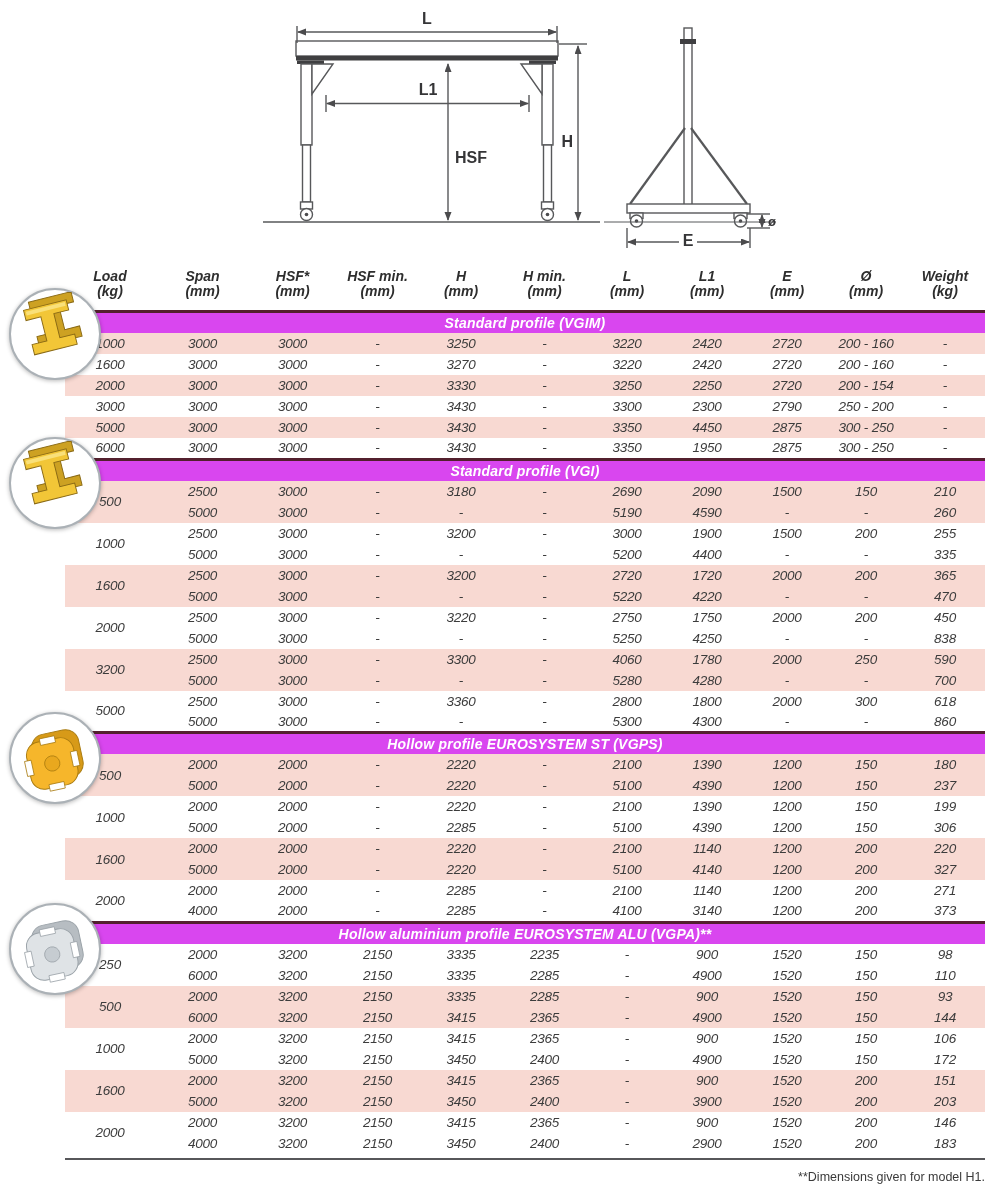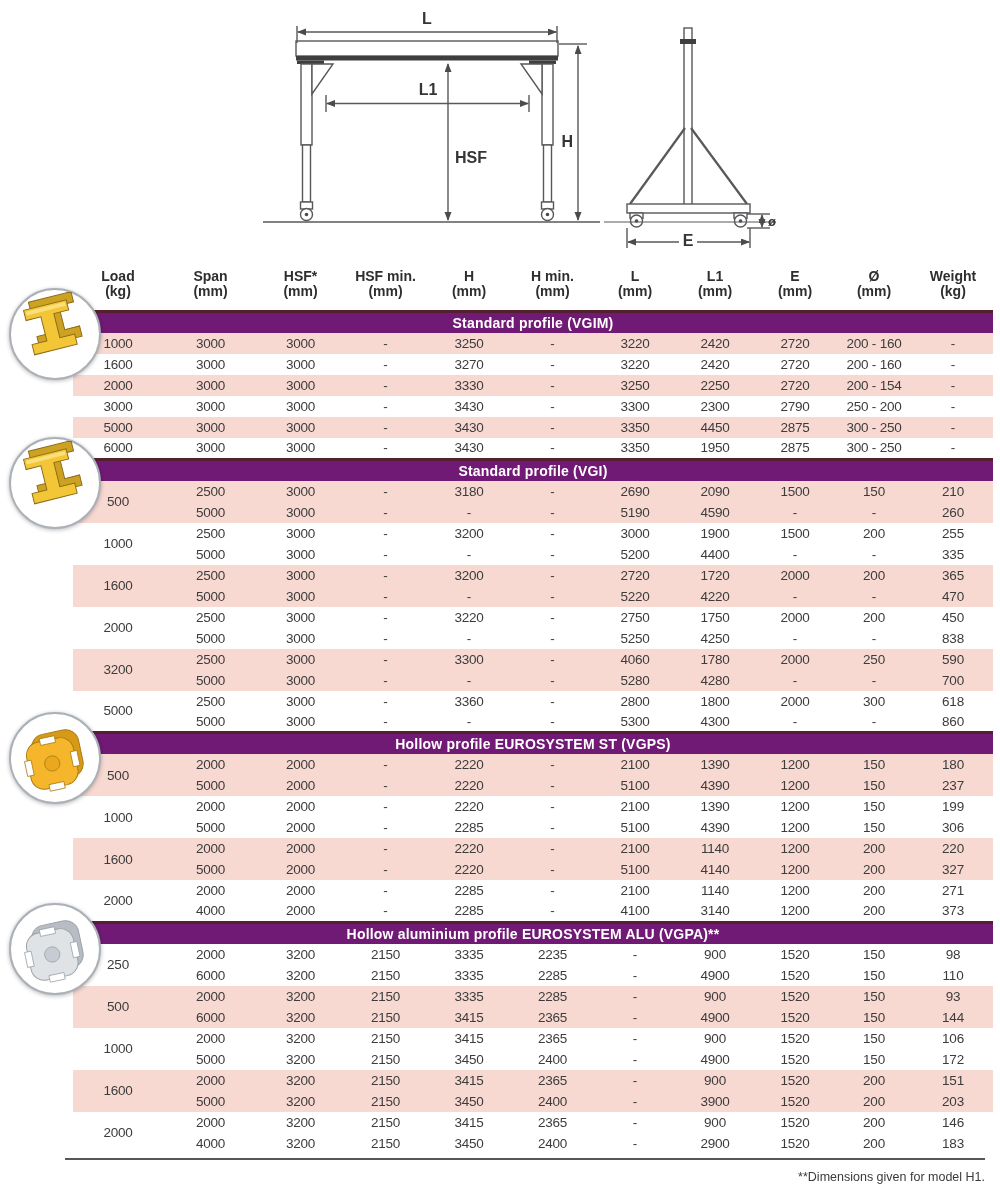--- a/index.html
+++ b/index.html
@@ -7,28 +7,28 @@
     position:relative; width:1000px; height:1203px; background:#fff;
     font-family:"Liberation Sans", sans-serif; color:#3c3c3c; overflow:hidden;
   }
 
   
   .diagram { position:absolute; left:0; top:0; width:1000px; height:256px; }
   .diagram text { fill:#353537; font-family:"Liberation Sans",sans-serif; font-weight:bold; }
 
   
   table.spec {
-    position:absolute; left:73px; top:258px; width:920px;
-    border-collapse:collapse; table-layout:fixed;
+    position:absolute; left:65px; top:258px; width:920px;
+    border-collapse:collapse; table-layout:fixed;font-style:italic;
   }
   table.spec th, table.spec td { padding:0; text-align:center; }
   thead th { height:52px; vertical-align:middle; font-size:14px; line-height:15px; color:#2e2e2e; }
   thead .cunit { font-weight:bold; }
   tr.section td {
-    background:#701a75; border-top:3px solid #53202e;
+    background:#d946ef; border-top:3px solid #53202e;
     color:#fff; font-weight:bold; font-size:14px; height:20px; letter-spacing:.2px;
   }
   tbody tr.data { height:21px; }
   tbody tr.data td { font-size:13.5px; color:#3c3c3c; letter-spacing:-.2px; }
   tbody tr.pink td { background:#f8d9d2; }
   td.load { font-size:13.5px; }
 
   .bottom-rule { position:absolute; left:65px; top:1158px; width:920px; height:2px; background:#57575a; }
 
   .foot { position:absolute; top:1170px; font-size:12.5px; color:#3a3a3a; }

